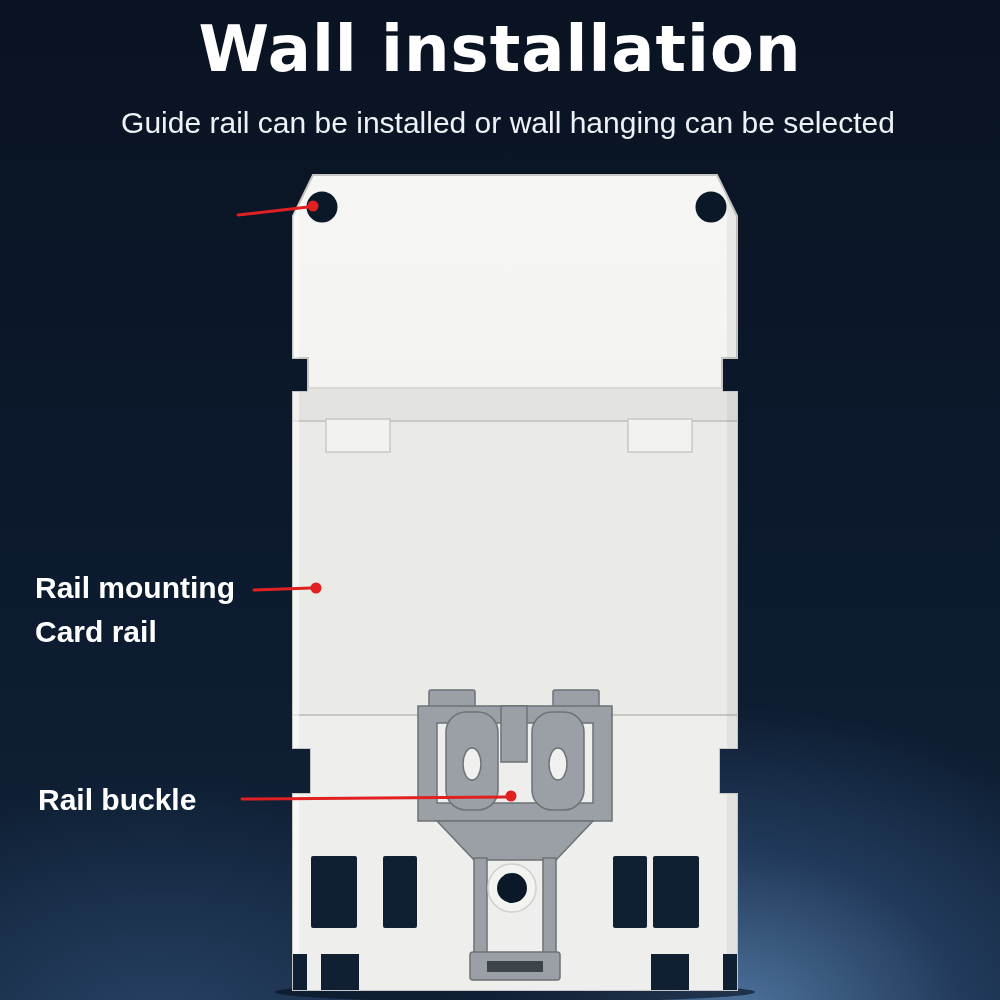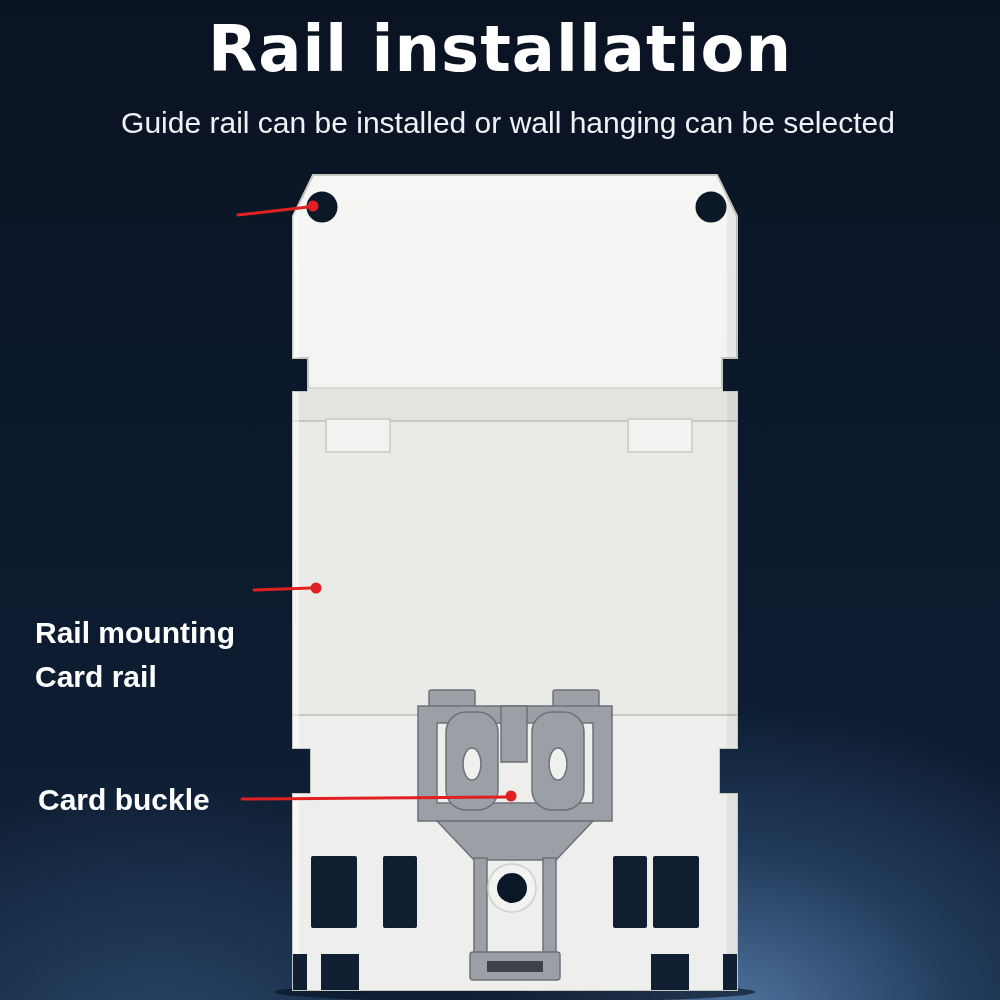--- a/index.html
+++ b/index.html
@@ -18,21 +18,21 @@
   }
   .subtitle{
     position:absolute;top:106px;left:16px;right:0;text-align:center;
     font-size:30px;font-weight:400;color:#eef2f6;
   }
   .callout-label{
     position:absolute;color:#ffffff;font-size:30px;font-weight:600;
     line-height:44px;white-space:nowrap;
   }
   #label-wall{left:38px;top:182px;}
-  #label-rail{left:35px;top:566px;margin-top:45px;}
+  #label-rail{left:35px;top:566px;}
   #label-buckle{left:38px;top:778px;}
   svg{position:absolute;left:0;top:0;}
 </style>
 </head>
 <body>
 
 <div class="canvas">
 
   <svg width="1000" height="1000" viewBox="0 0 1000 1000">
     <defs>
@@ -100,24 +100,24 @@
     <g stroke="#e02021" stroke-width="3" stroke-linecap="round">
       <line x1="238" y1="215" x2="308" y2="207"></line>
       <circle cx="313" cy="206" r="5.5" fill="#e02021" stroke="none"></circle>
       <line x1="254" y1="590" x2="311" y2="588"></line>
       <circle cx="316" cy="588" r="5.5" fill="#e02021" stroke="none"></circle>
       <line x1="242" y1="799" x2="506" y2="797"></line>
       <circle cx="511" cy="796" r="5.5" fill="#e02021" stroke="none"></circle>
     </g>
   </svg>
 
-  <div class="title">Rail installation</div>
+  <div class="title">Wall installation</div>
   <div class="subtitle">Guide rail can be installed or wall hanging can be selected</div>
 
   <div class="callout-label" id="label-rail">
     <div>Rail mounting</div>
     <div>Card rail</div>
   </div>
   <div class="callout-label" id="label-buckle">
-    <span>Card buckle</span>
+    <span>Rail buckle</span>
   </div>
 
 </div>
 
 </body></html>

